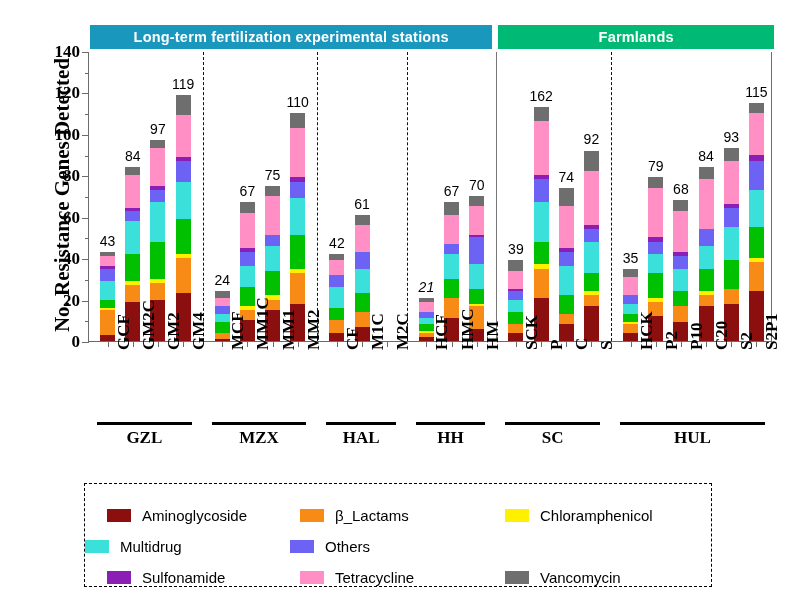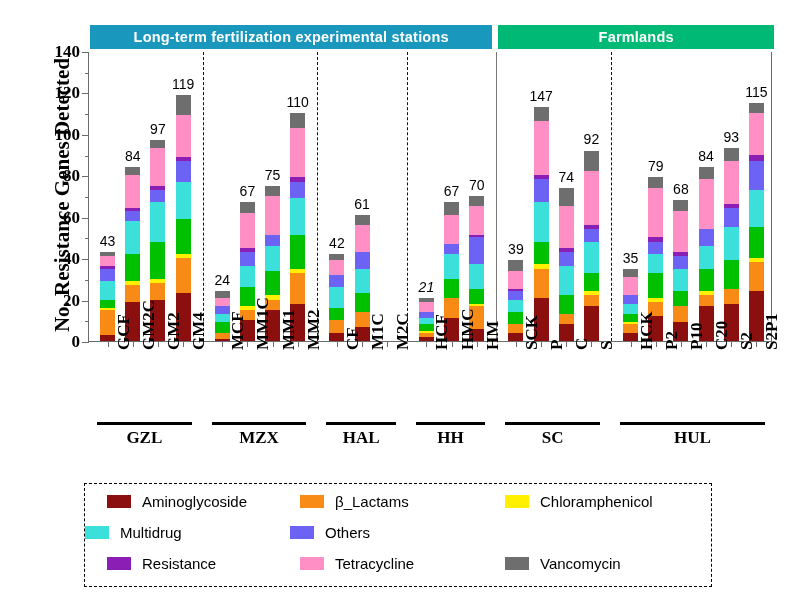--- a/index.html
+++ b/index.html
@@ -127,21 +127,21 @@
 
   
   #legend {
     position: absolute;
     left: 84px; top: 483px;
     width: 628px; height: 104px;
     border: 1.6px dashed #000;
     background: #fff;
     padding: 9px 0 0 0;
   }
-  .lrow { display: flex; height: 31px; align-items: flex-start; }
+  .lrow { display: flex; height: 31px; align-items: flex-end; }
   .litem { display: flex; align-items: center; }
   .litem.c1 { width: 215px; padding-left: 22px; }
   .litem.c2 { width: 205px; }
   .litem.c3 { width: 205px; }
   .sw { width: 24px; height: 13px; margin-right: 11px; flex: 0 0 auto; }
   .ltext { font-size: 15px; color: #000; white-space: nowrap; }
 </style>
 </head>
 <body>
 
@@ -353,21 +353,21 @@
       <div class="bar" style="left: 444.533px; width: 15.1px; height: 234.071px;">
         <div class="seg" style="height: 43.5px; background: rgb(139, 15, 15);"></div>
         <div class="seg" style="height: 29px; background: rgb(247, 139, 22);"></div>
         <div class="seg" style="height: 4.14286px; background: rgb(255, 240, 0);"></div>
         <div class="seg" style="height: 22.7857px; background: rgb(0, 192, 0);"></div>
         <div class="seg" style="height: 39.3571px; background: rgb(59, 224, 219);"></div>
         <div class="seg" style="height: 22.7857px; background: rgb(108, 99, 245);"></div>
         <div class="seg" style="height: 4.14286px; background: rgb(139, 31, 181);"></div>
         <div class="seg" style="height: 53.8571px; background: rgb(255, 143, 196);"></div>
         <div class="seg" style="height: 14.5px; background: rgb(110, 110, 110);"></div>
-        <div class="barval">147</div>
+        <div class="barval">162</div>
       </div>
       <div class="xtickmark" style="left: 452.083px;"></div>
       <div class="bar" style="left: 469.7px; width: 15.1px; height: 153.286px;">
         <div class="seg" style="height: 16.5714px; background: rgb(139, 15, 15);"></div>
         <div class="seg" style="height: 10.3571px; background: rgb(247, 139, 22);"></div>
         <div class="seg" style="height: 18.6429px; background: rgb(0, 192, 0);"></div>
         <div class="seg" style="height: 29px; background: rgb(59, 224, 219);"></div>
         <div class="seg" style="height: 14.5px; background: rgb(108, 99, 245);"></div>
         <div class="seg" style="height: 4.14286px; background: rgb(139, 31, 181);"></div>
         <div class="seg" style="height: 41.4286px; background: rgb(255, 143, 196);"></div>
@@ -526,21 +526,21 @@
         <span class="ltext">Multidrug</span>
       </div>
       <div class="litem c3">
         <span class="sw" style="background: rgb(108, 99, 245);"></span>
         <span class="ltext">Others</span>
       </div>
     </div>
     <div class="lrow">
       <div class="litem c1">
         <span class="sw" style="background: rgb(139, 31, 181);"></span>
-        <span class="ltext">Resistance</span>
+        <span class="ltext">Sulfonamide</span>
       </div>
       <div class="litem c2">
         <span class="sw" style="background: rgb(255, 143, 196);"></span>
         <span class="ltext">Tetracycline</span>
       </div>
       <div class="litem c3">
         <span class="sw" style="background: rgb(110, 110, 110);"></span>
         <span class="ltext">Vancomycin</span>
       </div>
     </div>

